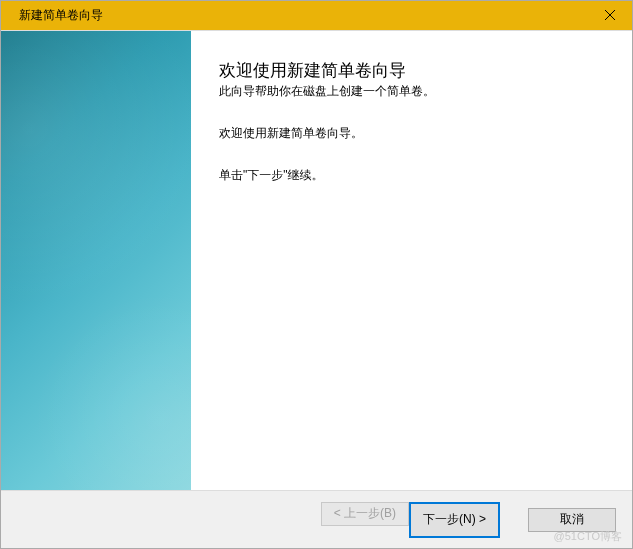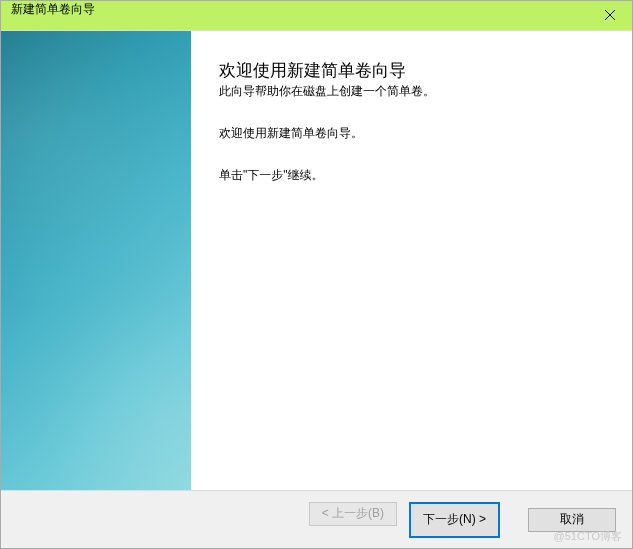--- a/index.html
+++ b/index.html
@@ -1,35 +1,35 @@
 <!DOCTYPE html>
 <html><head>
   <meta charset="utf-8">
   <style>
     * { box-sizing: border-box; margin: 0; padding: 0; }
     html, body { width: 633px; height: 549px; font-family: "Microsoft YaHei", "Segoe UI", sans-serif; font-size: 12px; background: #fff; overflow: hidden; }
     .window { width: 633px; height: 549px; border: 1px solid #aaa; display: flex; flex-direction: column; background: #fff; }
-    .titlebar { height: 30px; display: flex; align-items: flex-start; justify-content: space-between; border-bottom: 1px solid #ddd; background: #bef264; }
+    .titlebar { height: 30px; display: flex; align-items: center; justify-content: space-between; border-bottom: 1px solid #ddd; background: #eab308; padding-left: 8px; }
     .titlebar-title { padding-left: 10px; font-size: 12px; color: #000; }
     .titlebar-close { width: 45px; height: 30px; display: flex; align-items: center; justify-content: center; cursor: pointer; }
     .titlebar-close svg { width: 10px; height: 10px; }
     .body { flex: 1; display: flex; }
     .side-graphic { width: 190px; height: 100%; background: linear-gradient(135deg, #1a7a8c 0%, #2d9bb0 25%, #4ab5c9 50%, #6bcad8 75%, #8dd8e0 100%); position: relative; overflow: hidden; }
     .side-graphic::before { content: ""; position: absolute; width: 380px; height: 380px; border-radius: 50%; background: radial-gradient(circle, rgba(255,255,255,0.10) 0%, rgba(255,255,255,0) 65%); top: -90px; left: -160px; }
     .side-graphic::after { content: ""; position: absolute; width: 300px; height: 300px; border-radius: 50%; background: radial-gradient(circle, rgba(255,255,255,0.08) 0%, rgba(255,255,255,0) 60%); bottom: -80px; right: -120px; }
     .content { flex: 1; padding: 28px 30px 10px 28px; color: #000; }
     .heading { font-size: 17px; font-weight: 400; }
     .para { font-size: 12px; line-height: 1.5; margin-bottom: 24px; }
     .footer { height: 58px; border-top: 1px solid #ddd; background: #f0f0f0; display: flex; align-items: center; justify-content: flex-end; padding-right: 16px; gap: 8px; position: relative; }
     .btn { min-width: 88px; height: 24px; padding: 0 12px; font-size: 12px; font-family: inherit; border: 1px solid #adadad; background: #e1e1e1; cursor: pointer; }
     .btn:disabled { color: #a0a0a0; cursor: default; background: #e7e7e7; border-color: #c8c8c8; }
     .btn.primary { border: 2px solid #0078d7; background: #e1e1e1; height: 36px; }
     .btn.cancel { margin-left: 20px; }
     .watermark { position: absolute; right: 10px; bottom: 4px; font-size: 11px; color: #c9c9c9; pointer-events: none; }
-    .nav-pair { display: flex; gap: 12px; }
+    .nav-pair { display: flex; gap: 0; }
     .nav-pair .btn { border-radius: 0; }
   </style>
 </head>
 <body>
 
 <div class="window">
   <div class="titlebar">
     <div class="titlebar-title">新建简单卷向导</div>
     <div class="titlebar-close">
       <span>

